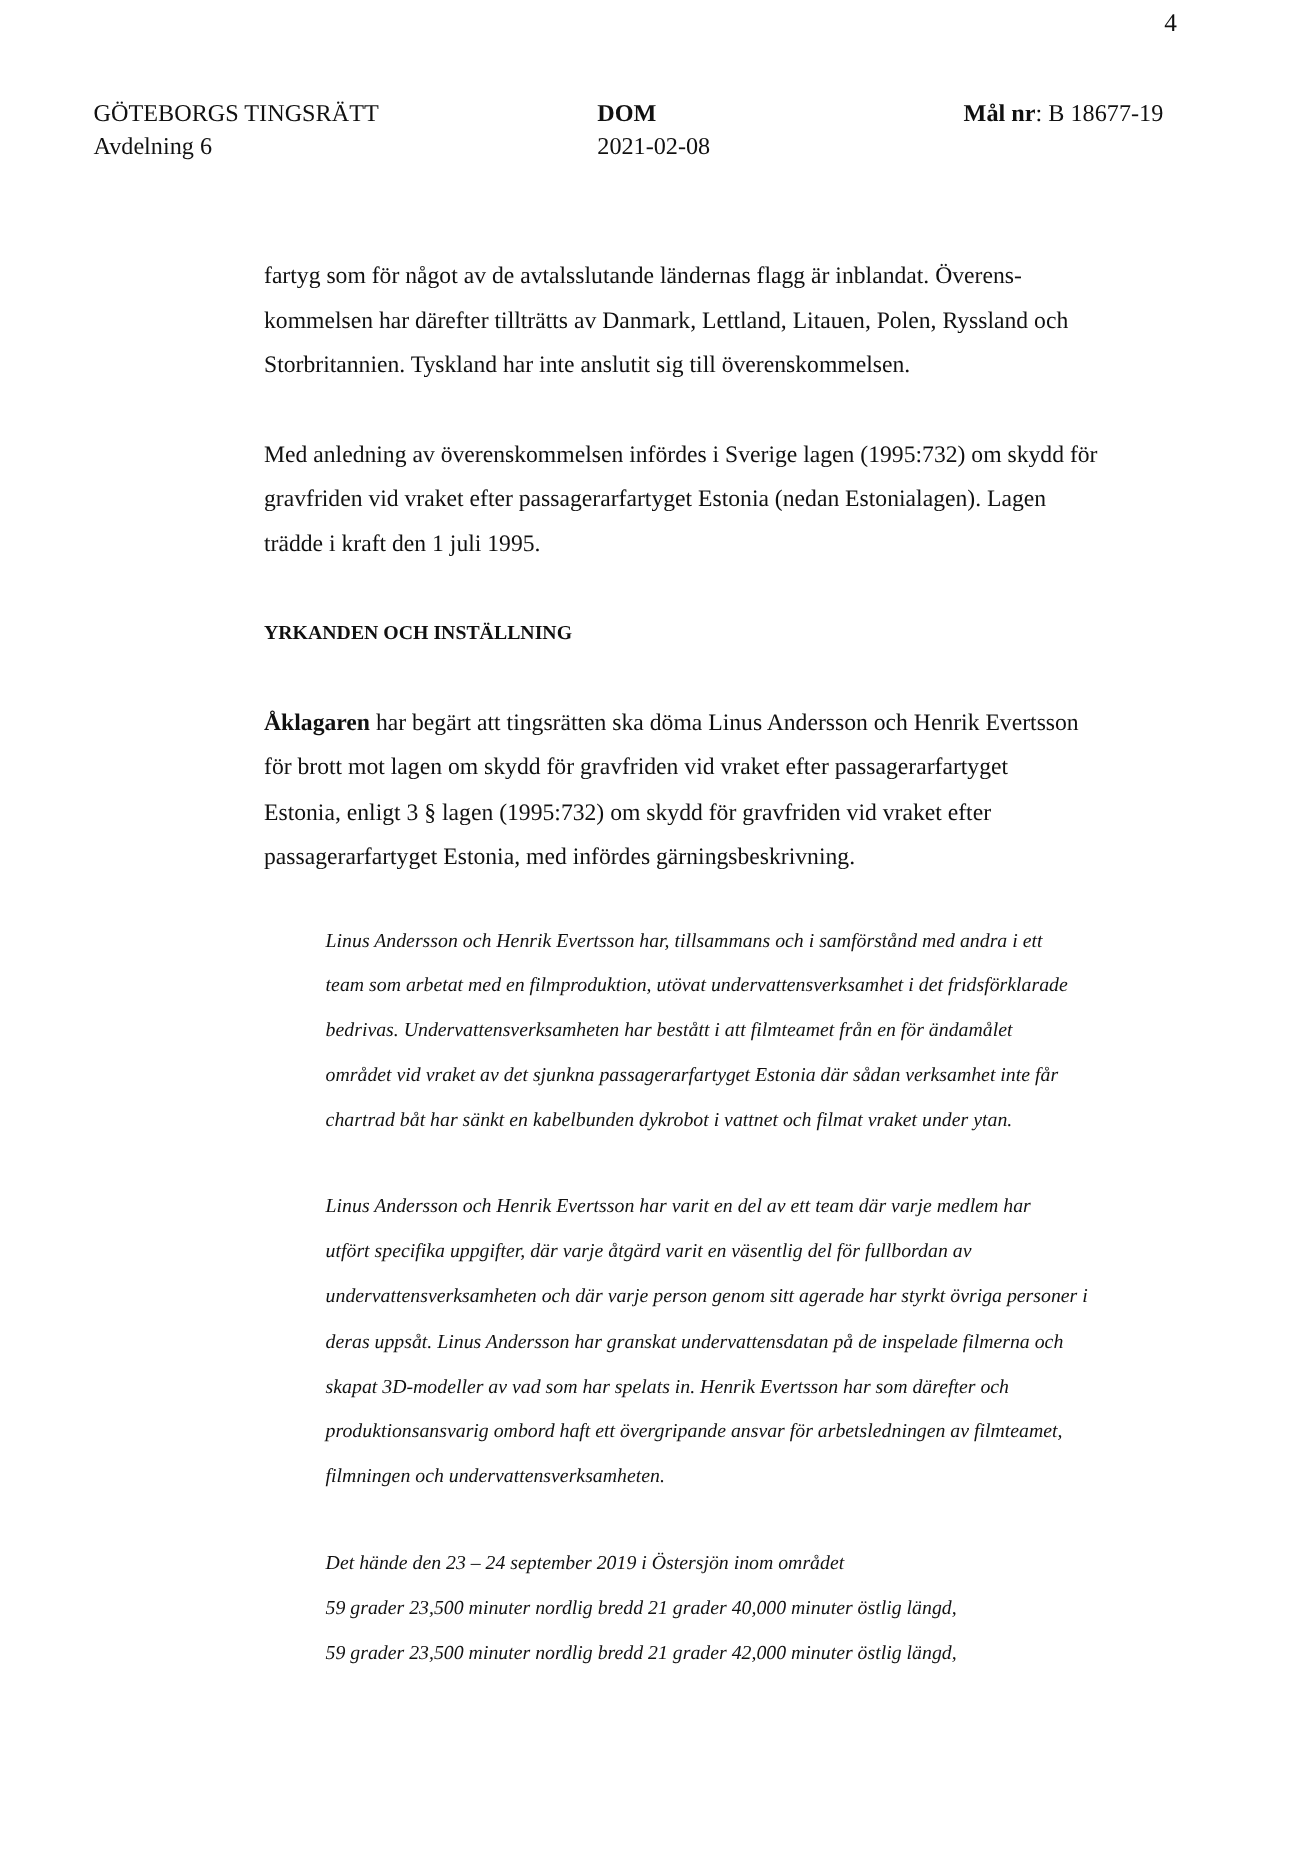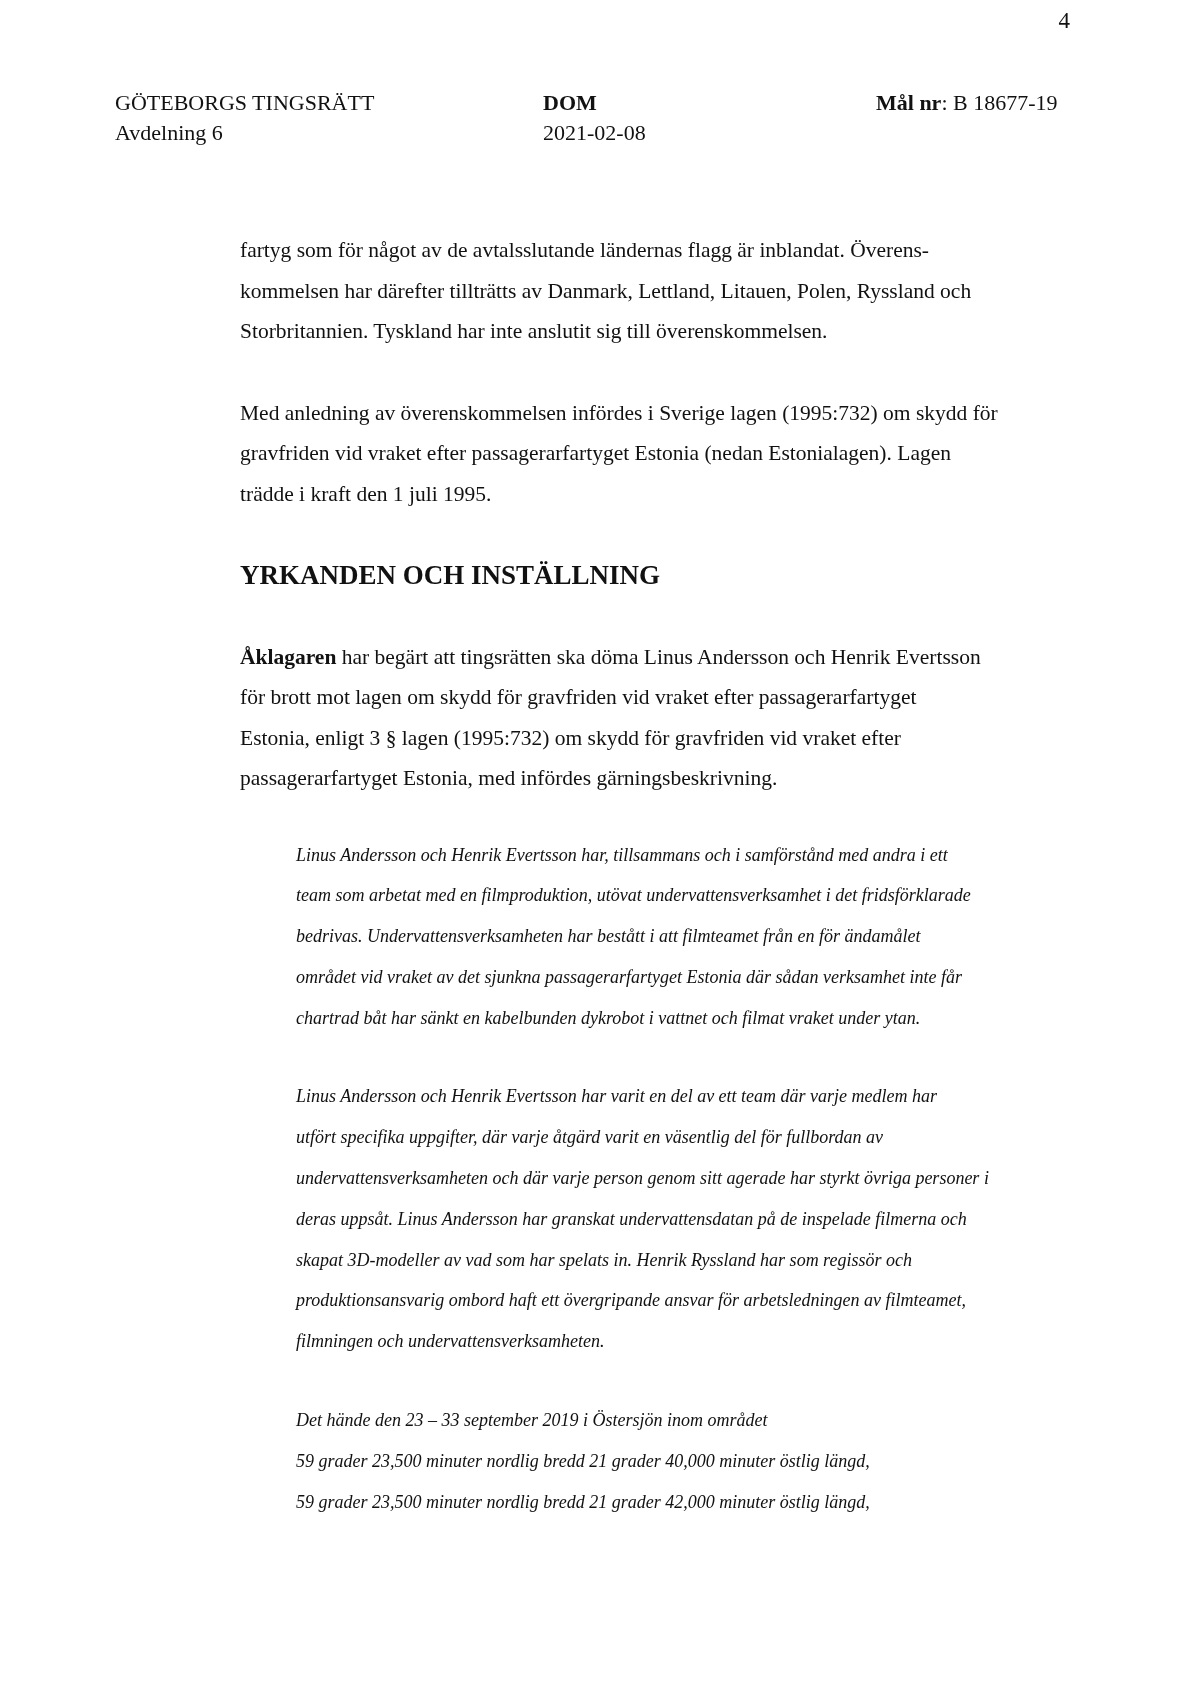--- a/index.html
+++ b/index.html
@@ -1,28 +1,28 @@
 <!DOCTYPE html>
 <html><head>
   <meta charset="utf-8">
   <style>
     html, body { margin: 0; padding: 0; background: #ffffff; }
     body { width: 1190px; height: 1683px; position: relative; overflow: hidden;
            font-family: "Liberation Serif", "DejaVu Serif", serif; color: #111; }
     .page-number { position: absolute; top: 8px; right: 120px; font-size: 23px; }
     .h-col { position: absolute; top: 88px; font-size: 22px; line-height: 30px; white-space: nowrap; }
-    .h-left { left: 115px; }
+    .h-left { left: 85px; }
     .h-mid { left: 523px; margin-left: 20px; }
     .h-right { left: 876px; }
     .bold { font-weight: bold; }
     .body { position: absolute; left: 240px; top: 230px; width: 820px; font-size: 21.5px; }
     .para { margin: 0; line-height: 40.5px; }
     .line { display: block; white-space: nowrap; }
     .gap { height: 41px; }
-    .heading { font-weight: bold; font-size: 27px; line-height: 40.5px; margin: 0; }
+    .heading { font-weight: bold; font-size: 18px; line-height: 40.5px; margin: 0; }
     .quote { margin-left: 56px; font-style: italic; font-size: 18px; line-height: 40.8px; }
   </style>
 </head>
 <body>
 
 <div class="page-number">4</div>
 
 <div class="h-col h-left">
   <div>GÖTEBORGS TINGSRÄTT</div>
   <div>Avdelning 6</div>
@@ -63,23 +63,23 @@
     <span class="line">bedrivas. Undervattensverksamheten har bestått i att filmteamet från en för ändamålet</span>
     <span class="line">området vid vraket av det sjunkna passagerarfartyget Estonia där sådan verksamhet inte får</span>
     <span class="line">chartrad båt har sänkt en kabelbunden dykrobot i vattnet och filmat vraket under ytan.</span>
   </p>
   <div class="gap" style="height:38px"></div>
   <p class="para quote">
     <span class="line">Linus Andersson och Henrik Evertsson har varit en del av ett team där varje medlem har</span>
     <span class="line">utfört specifika uppgifter, där varje åtgärd varit en väsentlig del för fullbordan av</span>
     <span class="line">undervattensverksamheten och där varje person genom sitt agerade har styrkt övriga personer i</span>
     <span class="line">deras uppsåt. Linus Andersson har granskat undervattensdatan på de inspelade filmerna och</span>
-    <span class="line">skapat 3D-modeller av vad som har spelats in. Henrik Ryssland har som regissör och</span>
+    <span class="line">skapat 3D-modeller av vad som har spelats in. Henrik Evertsson har som därefter och</span>
     <span class="line">produktionsansvarig ombord haft ett övergripande ansvar för arbetsledningen av filmteamet,</span>
     <span class="line">filmningen och undervattensverksamheten.</span>
   </p>
   <div class="gap" style="height:38px"></div>
   <p class="para quote">
-    <span class="line">Det hände den 23 – 33 september 2019 i Östersjön inom området</span>
+    <span class="line">Det hände den 23 – 24 september 2019 i Östersjön inom området</span>
     <span class="line">59 grader 23,500 minuter nordlig bredd 21 grader 40,000 minuter östlig längd,</span>
     <span class="line">59 grader 23,500 minuter nordlig bredd 21 grader 42,000 minuter östlig längd,</span>
   </p>
 </div>
 
 </body></html>

